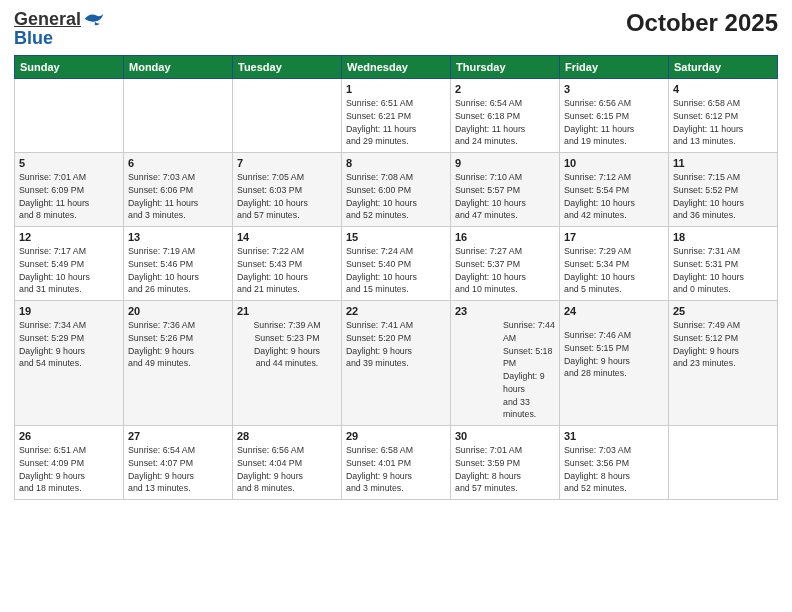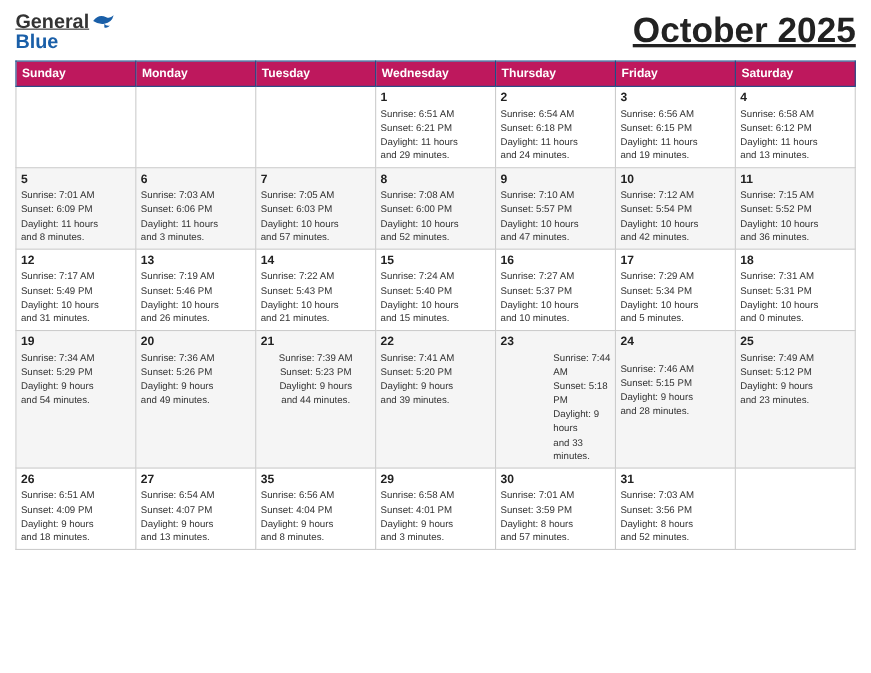--- a/index.html
+++ b/index.html
@@ -45,38 +45,37 @@
     }
     .logo-bird {
       width: 22px;
       height: 18px;
       margin-left: 2px;
     }
     .title-block {
       text-align: right;
     }
     .month-title {
-      font-size: 32px;
+      font-size: 24px;
       font-weight: bold;
       color: #222;
       line-height: 1.1;
-      text-decoration: underline;
     }
     .location-title {
       font-size: 14px;
       color: #444;
       margin-top: 2px;
     }
     .calendar {
       width: 100%;
       border-collapse: collapse;
       font-size: 9.5px;
     }
     .calendar th {
-      background: #be185d;
+      background: #15803d;
       color: #fff;
       text-align: left;
       padding: 5px 5px;
       font-size: 11px;
       font-weight: bold;
       border: 1px solid #1a4e8a;
     }
     .calendar td {
       vertical-align: top;
       border: 1px solid #ccc;
@@ -334,21 +333,21 @@
 and 18 minutes.</div>
           </td>
           <td>
             <span class="day-num">27</span>
             <div class="day-info" style="white-space: pre-line;">Sunrise: 6:54 AM
 Sunset: 4:07 PM
 Daylight: 9 hours
 and 13 minutes.</div>
           </td>
           <td>
-            <span class="day-num">35</span>
+            <span class="day-num">28</span>
             <div class="day-info" style="white-space: pre-line;">Sunrise: 6:56 AM
 Sunset: 4:04 PM
 Daylight: 9 hours
 and 8 minutes.</div>
           </td>
           <td>
             <span class="day-num">29</span>
             <div class="day-info" style="white-space: pre-line;">Sunrise: 6:58 AM
 Sunset: 4:01 PM
 Daylight: 9 hours

